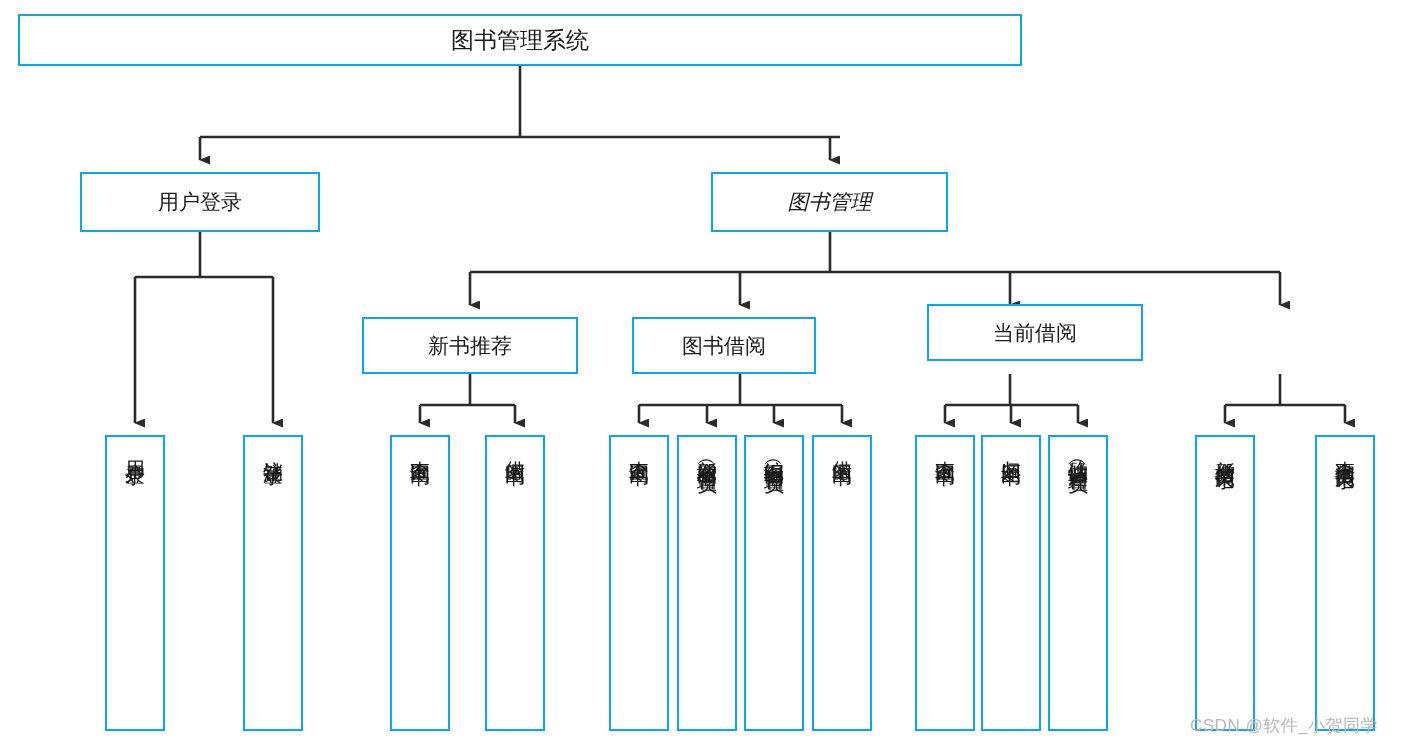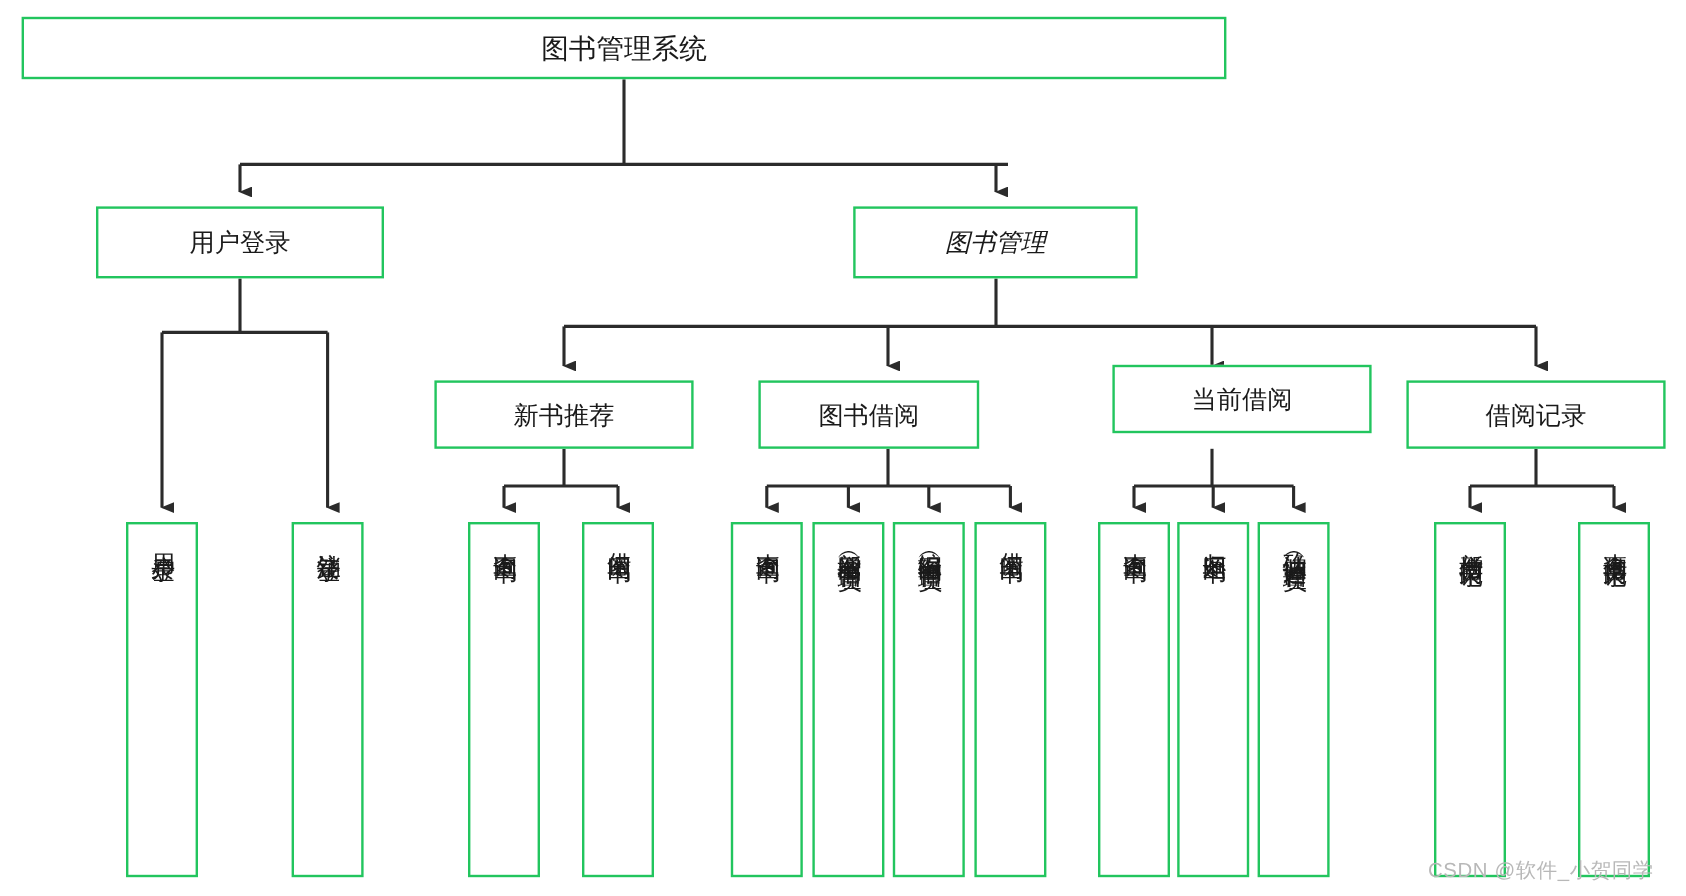--- a/index.html
+++ b/index.html
@@ -13,21 +13,21 @@
   #canvas {
     position: relative;
     width: 1405px;
     height: 747px;
     background: #ffffff;
     overflow: hidden;
   }
   .node {
     position: absolute;
     box-sizing: border-box;
-    border: 2px solid #22c55e;
+    border: 2px solid #0ea5e9;
     background: #ffffff;
     display: flex;
     align-items: center;
     justify-content: center;
     color: #1a1a1a;
   }
   .node.lvl0 {
     font-size: 23px;
   }
   .node.lvl1 {
@@ -136,23 +136,20 @@
 
   <div class="node lvl2" style="left:362px; top:317px; width:216px; height:57px;">
     <span>新书推荐</span>
   </div>
   <div class="node lvl2" style="left:632px; top:317px; width:184px; height:57px;">
     <span>图书借阅</span>
   </div>
   <div class="node lvl2" style="left:902px; top:304px; width:216px; height:57px;margin-left:25px;">
     <span>当前借阅</span>
   </div>
-  <div class="node lvl2" style="left:1172px; top:317px; width:216px; height:57px;">
-    <span>借阅记录</span>
-  </div>
 
   <div class="node leaf" style="left:105px; top:435px; width:60px; height:296px;">
     <span class="vtext">用户登录</span>
   </div>
   <div class="node leaf" style="left:243px; top:435px; width:60px; height:296px;">
     <span class="vtext">注销登录</span>
   </div>
   <div class="node leaf" style="left:390px; top:435px; width:60px; height:296px;">
     <span class="vtext">查询图书</span>
   </div>

